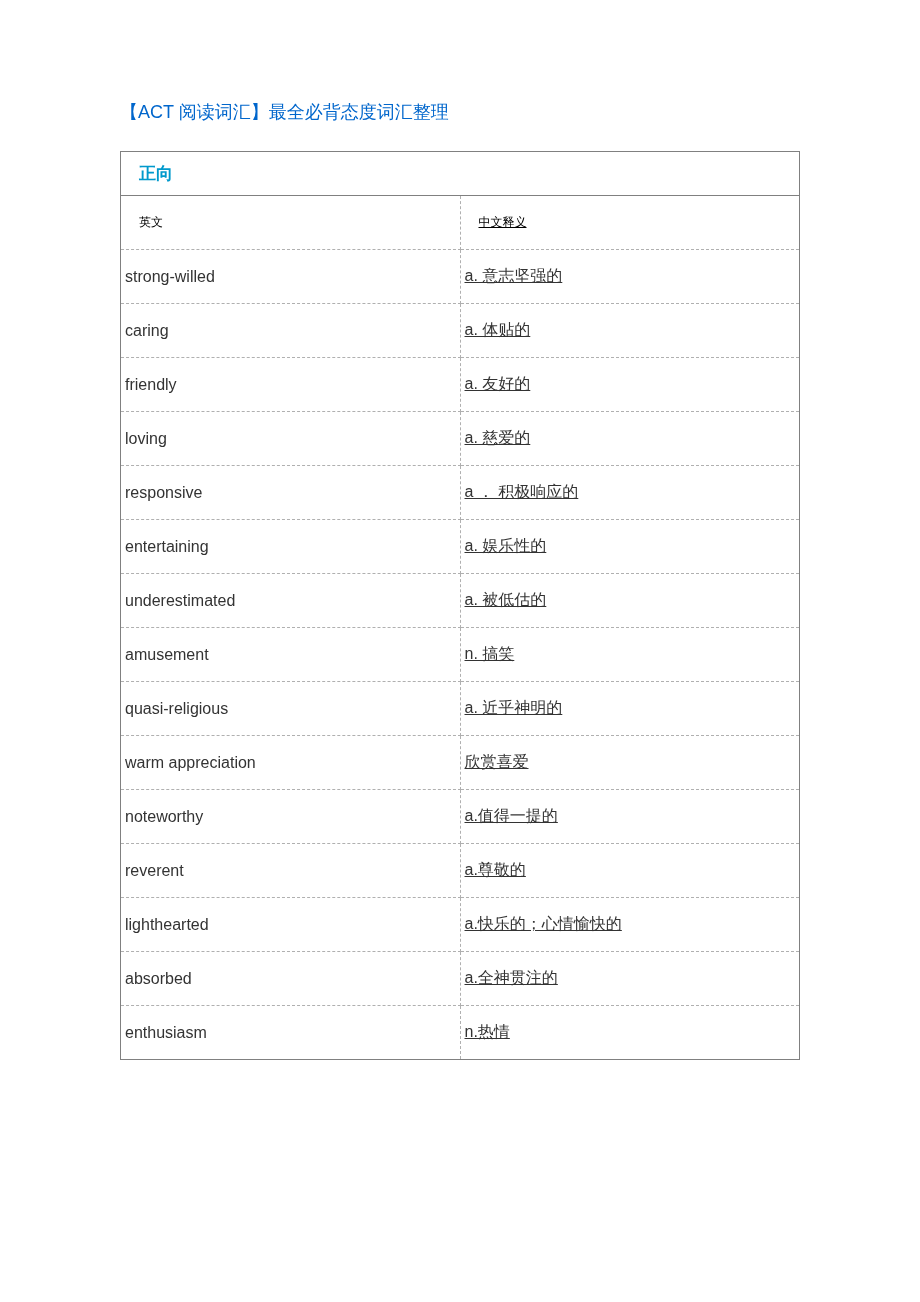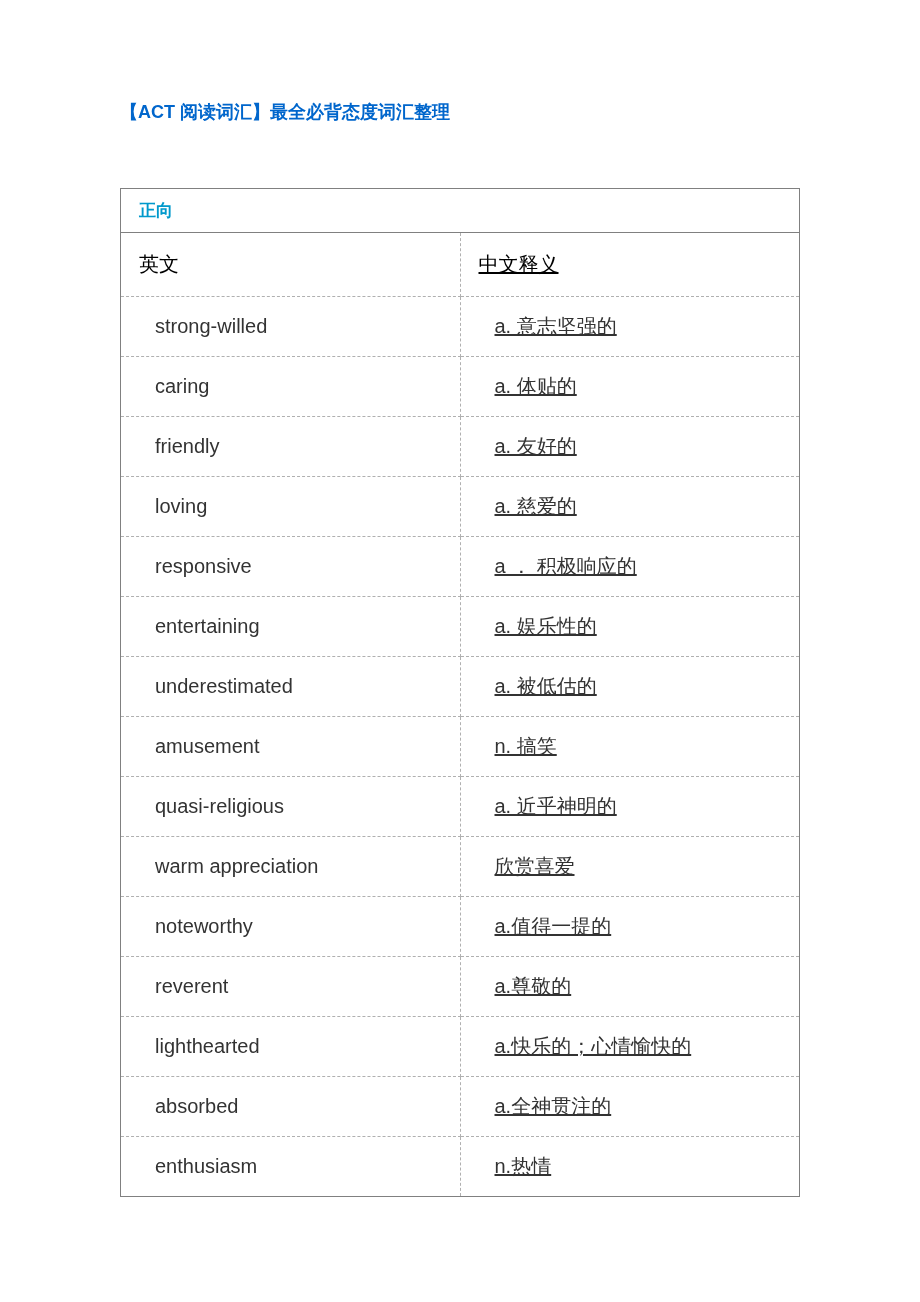--- a/index.html
+++ b/index.html
@@ -8,46 +8,46 @@
     background: #ffffff;
     font-family: "Microsoft YaHei", "PingFang SC", Arial, sans-serif;
     width: 920px;
   }
   .page {
     padding: 100px 120px 80px 120px;
   }
   .title {
     color: #0066cc;
     font-size: 18px;
-    font-weight: bold;
-    margin-bottom: 64px;
+    font-weight: normal;
+    margin-bottom: 27px;
   }
   .vocab-table {
     width: 100%;
     border-collapse: collapse;
     border: 1px solid #808080;
   }
   .section-header {
     color: #0099cc;
     font-size: 17px;
     font-weight: bold;
     padding: 10px 18px;
     border-bottom: 1px solid #808080;
   }
   .header-row td {
-    font-size: 20px;
+    font-size: 12px;
     color: #000000;
     font-weight: normal;
     padding: 18px 18px;
     border-bottom: 1px dashed #b0b0b0;
   }
   .data-row td {
-    font-size: 20px;
+    font-size: 16px;
     color: #333333;
-    padding: 16px 34px;
+    padding: 16px 4px;
     border-bottom: 1px dashed #b0b0b0;
   }
   .data-row:last-child td {
     border-bottom: none;
   }
   .col-en {
     width: 50%;
     border-right: 1px dashed #b0b0b0;
   }
   .col-zh {

